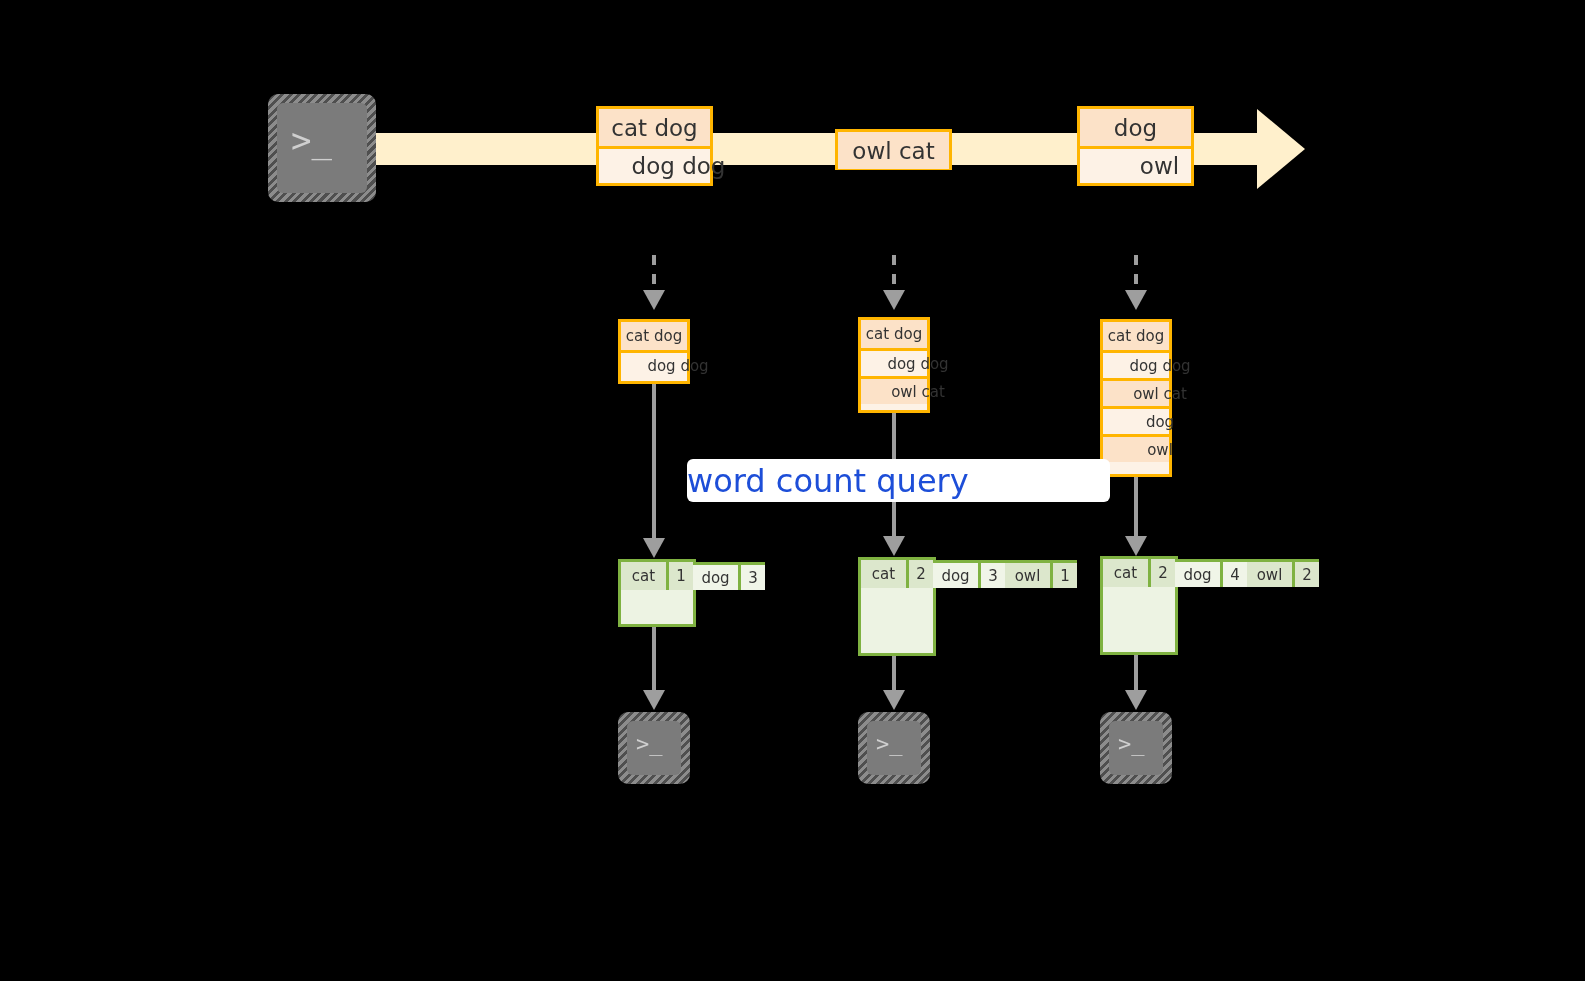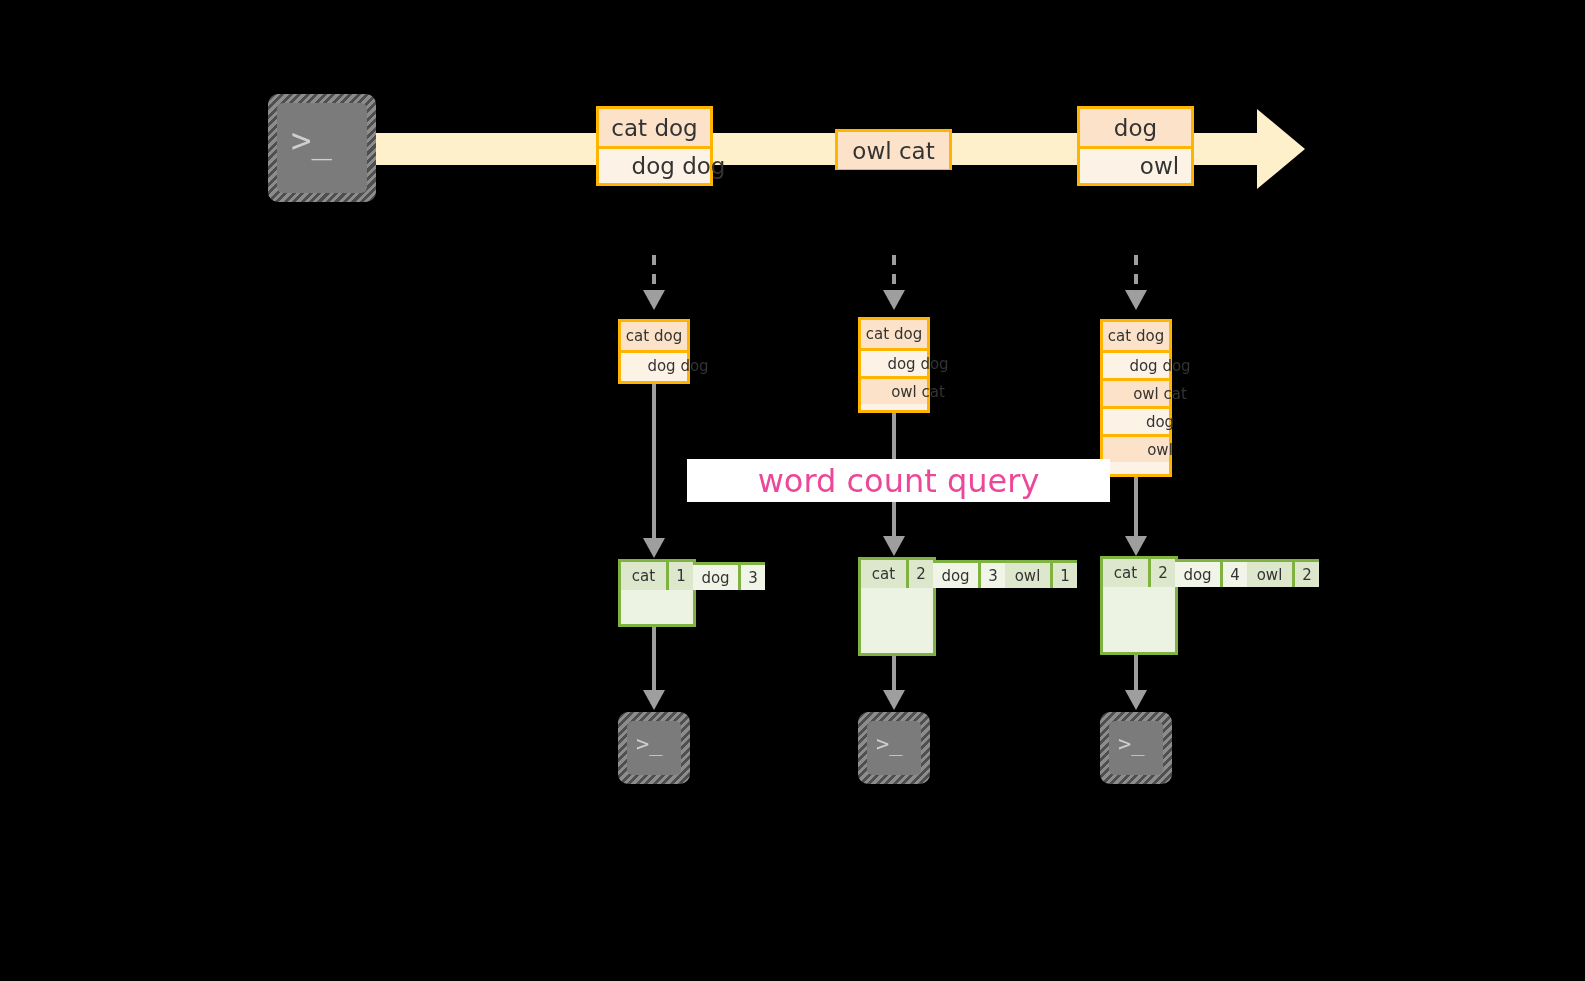--- a/index.html
+++ b/index.html
@@ -125,26 +125,26 @@
     width:0;height:0;
     border-left:11px solid transparent;
     border-right:11px solid transparent;
     border-top:20px solid #9E9E9E;
   }
 
   
   .banner{
     position:absolute;
     background:#FFFFFF;
-    color:#ec4899;
+    color:#1d4ed8;
     display:flex;
     align-items:center;
-    justify-content:center;
     font-size:32px;
     white-space:nowrap;
+    border-radius:6px;
   }
 </style>
 </head>
 <body>
 
 <div id="stage">
 
   <div class="band" style="left:376px;top:133px;width:882px;height:32px;"></div>
   <div class="arrowhead" style="left:1257px;top:109px;"></div>
 

